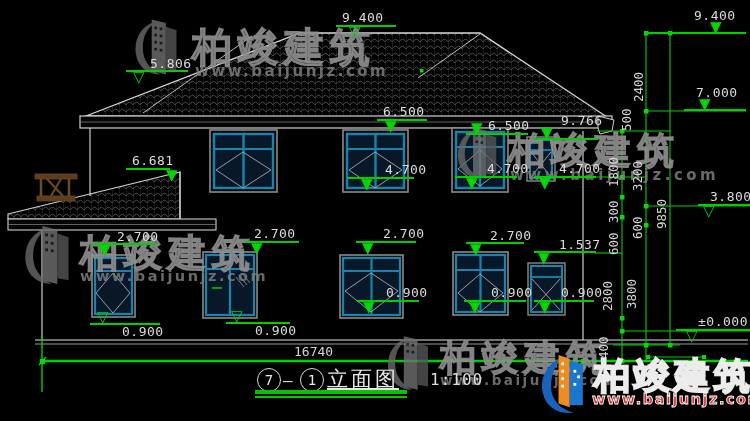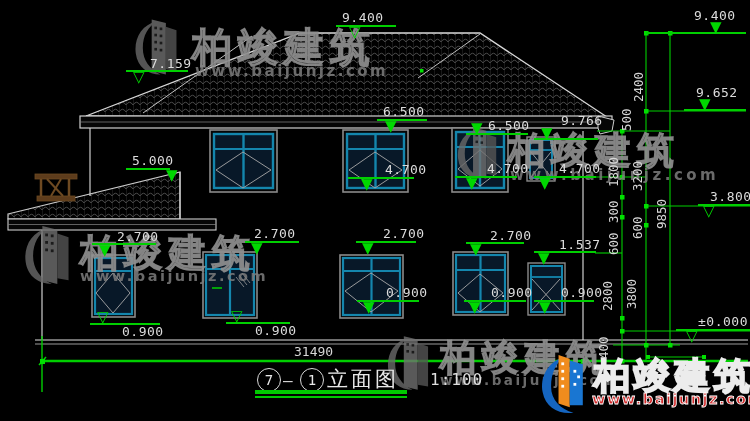--- a/index.html
+++ b/index.html
@@ -274,55 +274,55 @@
           <rect x="25" y="40" width="3" height="3"></rect>
           <rect x="38" y="24" width="3" height="3"></rect>
           <rect x="42" y="30" width="3" height="3"></rect>
           <rect x="38" y="38" width="3" height="3"></rect>
         </g>
     </svg>
     <div class="logo-brand" style="left:594px;top:352px;font-size:36px;">柏竣建筑</div>
     <div class="logo-url" style="left:592px;top:391px;font-size:14.5px;">www.baijunjz.com</div>
   </div>
 
-  <div class="hdim" style="left:294px;top:345px;">31490</div>
+  <div class="hdim" style="left:294px;top:345px;">16740</div>
 
   <div>
     <div class="tcircle" style="left:257px;top:368px;">7</div>
     <div class="tdash" style="left:283px;top:373px;">—</div>
     <div class="tcircle" style="left:300px;top:368px;">1</div>
-    <div class="tname" style="left:327px;top:368px;">立面图</div>
+    <div class="tname" style="left:327px;top:368px;text-decoration:underline;">立面图</div>
     <div class="tscale" style="left:430px;top:372px;">1:100</div>
     <div class="underline" style="left:255px;top:390px;width:152px;height:3.5px;"></div>
     <div class="underline" style="left:255px;top:396px;width:152px;height:1.6px;"></div>
   </div>
 
   <div id="markers">
-      <div class="mtext" style="left: 150px; top: 57px;">7.159</div>
+      <div class="mtext" style="left: 150px; top: 57px;">5.806</div>
       <div class="mline" style="left: 126px; top: 70px; width: 62px;"></div>
       <div class="tri" style="left: 133px; top: 70px;">▽</div>
       <div class="mtext" style="left: 342px; top: 11px;">9.400</div>
       <div class="mline" style="left: 336px; top: 25px; width: 60px;"></div>
       <div class="tri" style="left: 349px; top: 25px;">▽</div>
       <div class="mtext" style="left: 694px; top: 9px;">9.400</div>
       <div class="mline" style="left: 646px; top: 32px; width: 100px;"></div>
       <div class="tri" style="left: 710px; top: 20px;">▼</div>
-      <div class="mtext" style="left: 696px; top: 86px;">9.652</div>
+      <div class="mtext" style="left: 696px; top: 86px;">7.000</div>
       <div class="mline" style="left: 684px; top: 109px; width: 62px;"></div>
       <div class="tri" style="left: 699px; top: 97px;">▼</div>
       <div class="mtext" style="left: 383px; top: 105px;">6.500</div>
       <div class="mline" style="left: 377px; top: 119px; width: 50px;"></div>
       <div class="tri" style="left: 385px; top: 119px;">▼</div>
       <div class="mtext" style="left: 488px; top: 119px;">6.500</div>
       <div class="mline" style="left: 466px; top: 133px; width: 62px;"></div>
       <div class="tri" style="left: 471px; top: 121px;">▼</div>
       <div class="mtext" style="left: 561px; top: 114px;">9.766</div>
       <div class="mline" style="left: 534px; top: 138px; width: 64px;"></div>
       <div class="tri" style="left: 541px; top: 126px;">▼</div>
-      <div class="mtext" style="left: 132px; top: 154px;">5.000</div>
+      <div class="mtext" style="left: 132px; top: 154px;">6.681</div>
       <div class="mline" style="left: 126px; top: 168px; width: 44px;"></div>
       <div class="tri" style="left: 166px; top: 168px;">▼</div>
       <div class="mtext" style="left: 385px; top: 163px;">4.700</div>
       <div class="mline" style="left: 348px; top: 177px; width: 66px;"></div>
       <div class="tri" style="left: 361px; top: 177px;">▼</div>
       <div class="mtext" style="left: 487px; top: 162px;">4.700</div>
       <div class="mline" style="left: 455px; top: 176px; width: 62px;"></div>
       <div class="tri" style="left: 466px; top: 176px;">▼</div>
       <div class="mtext" style="left: 559px; top: 162px;">4.700</div>
       <div class="mline" style="left: 534px; top: 176px; width: 62px;"></div>

